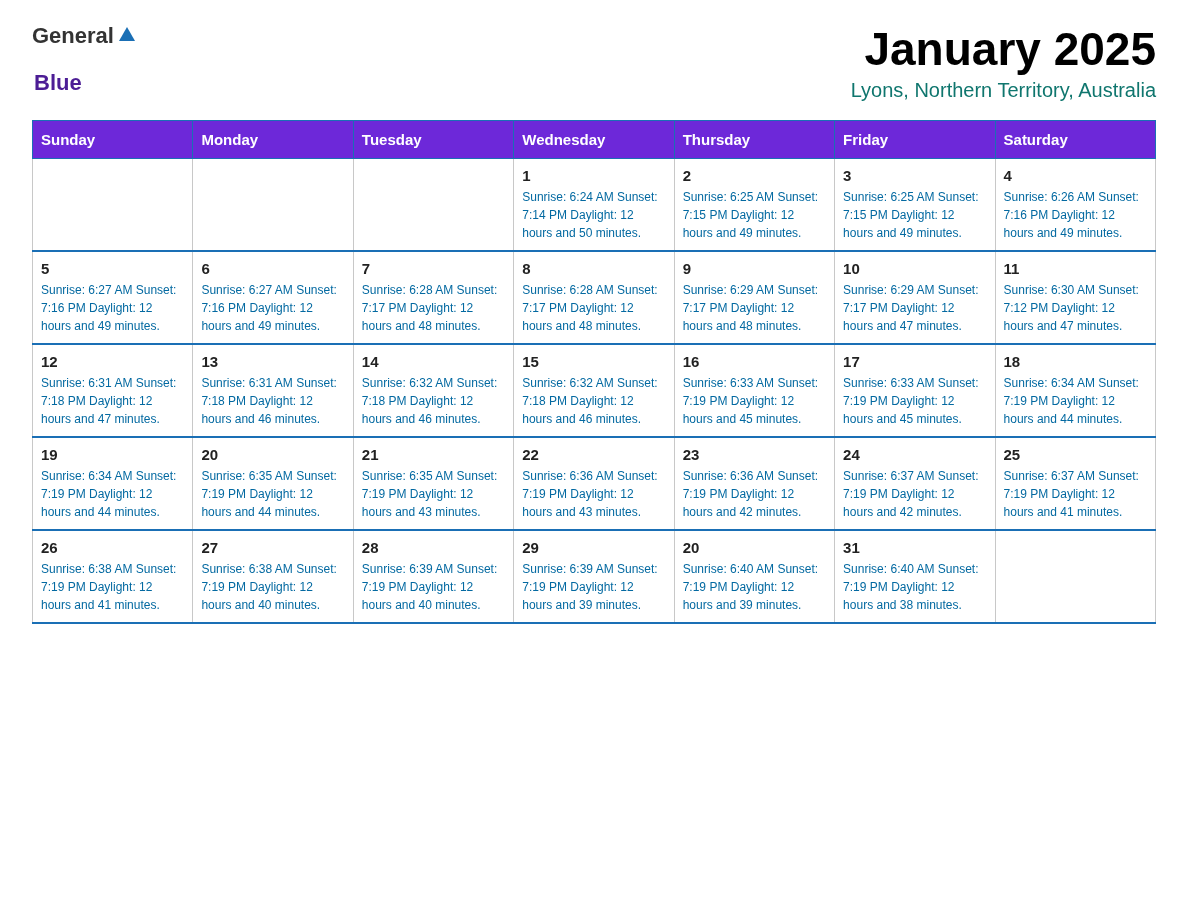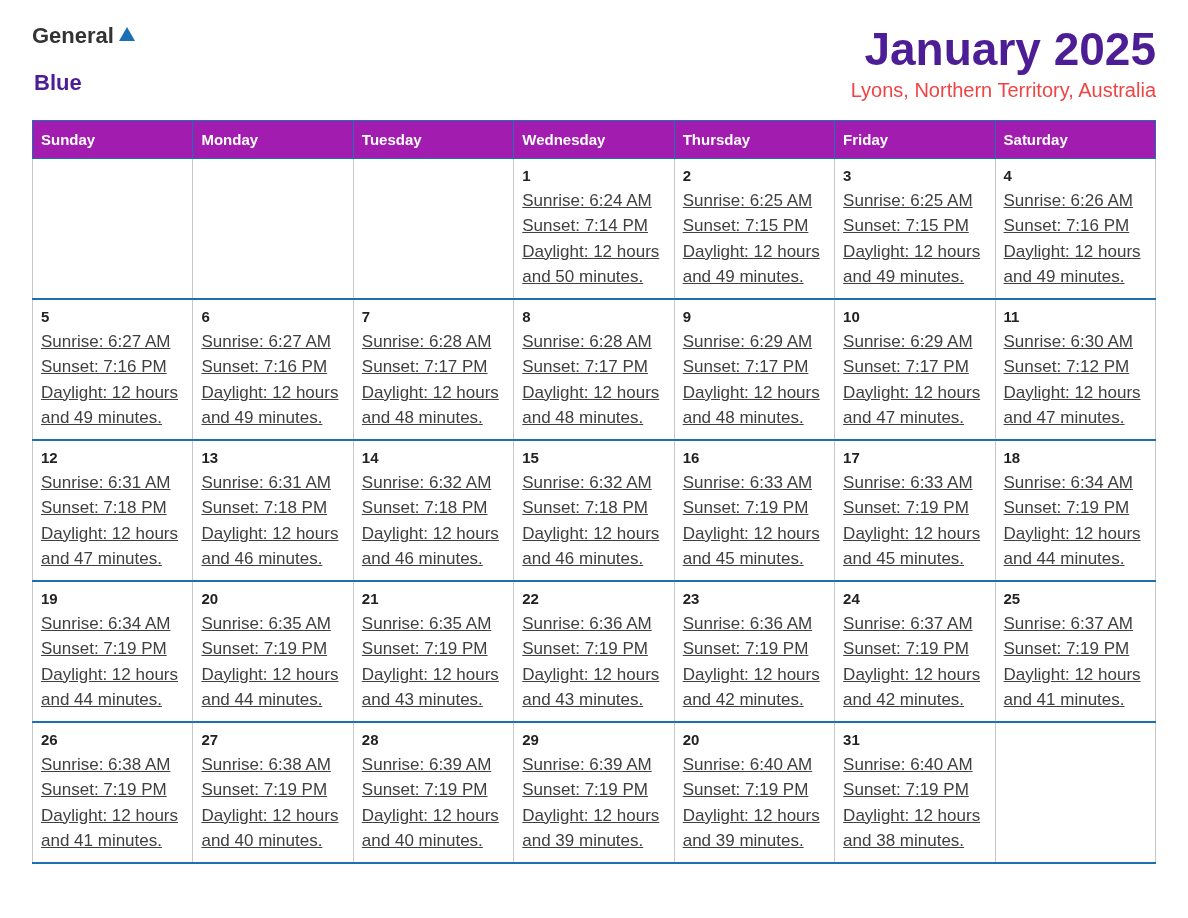--- a/index.html
+++ b/index.html
@@ -24,36 +24,36 @@
       font-size: 22px;
       font-weight: bold;
       color: #333;
     }
     .title-block {
       text-align: right;
     }
     .title-block h1 {
       font-size: 46px;
       font-weight: bold;
-      color: #4c1d95;
+      color: #000000;
       line-height: 1.1;
     }
     .title-block h2 {
       font-size: 20px;
       font-weight: normal;
-      color: #ef4444;
+      color: #0f766e;
       margin-top: 4px;
     }
     table {
       width: 100%;
       border-collapse: collapse;
       table-layout: fixed;
     }
     thead tr th {
-      background-color: #a21caf;
+      background-color: #6d28d9;
       color: #fff;
       font-size: 15px;
       font-weight: bold;
       padding: 10px 8px;
       text-align: left;
       border: 1px solid #1a6fb5;
     }
     tbody tr td {
       vertical-align: top;
       padding: 8px 8px;
@@ -66,24 +66,23 @@
       border-bottom: 2px solid #1a6fb5;
     }
     .day-number {
       font-size: 15px;
       font-weight: bold;
       color: #222;
       display: block;
       margin-bottom: 4px;
     }
     .day-info {
-      font-size: 17px;
-      color: #404040;
+      font-size: 12px;
+      color: #0369a1;
       line-height: 1.5;
-      text-decoration: underline;
     }
     .empty-cell {
       background: #fff;
     }
   </style>
 </head>
 <body>
 
 <div class="header">
   <div class="logo">

